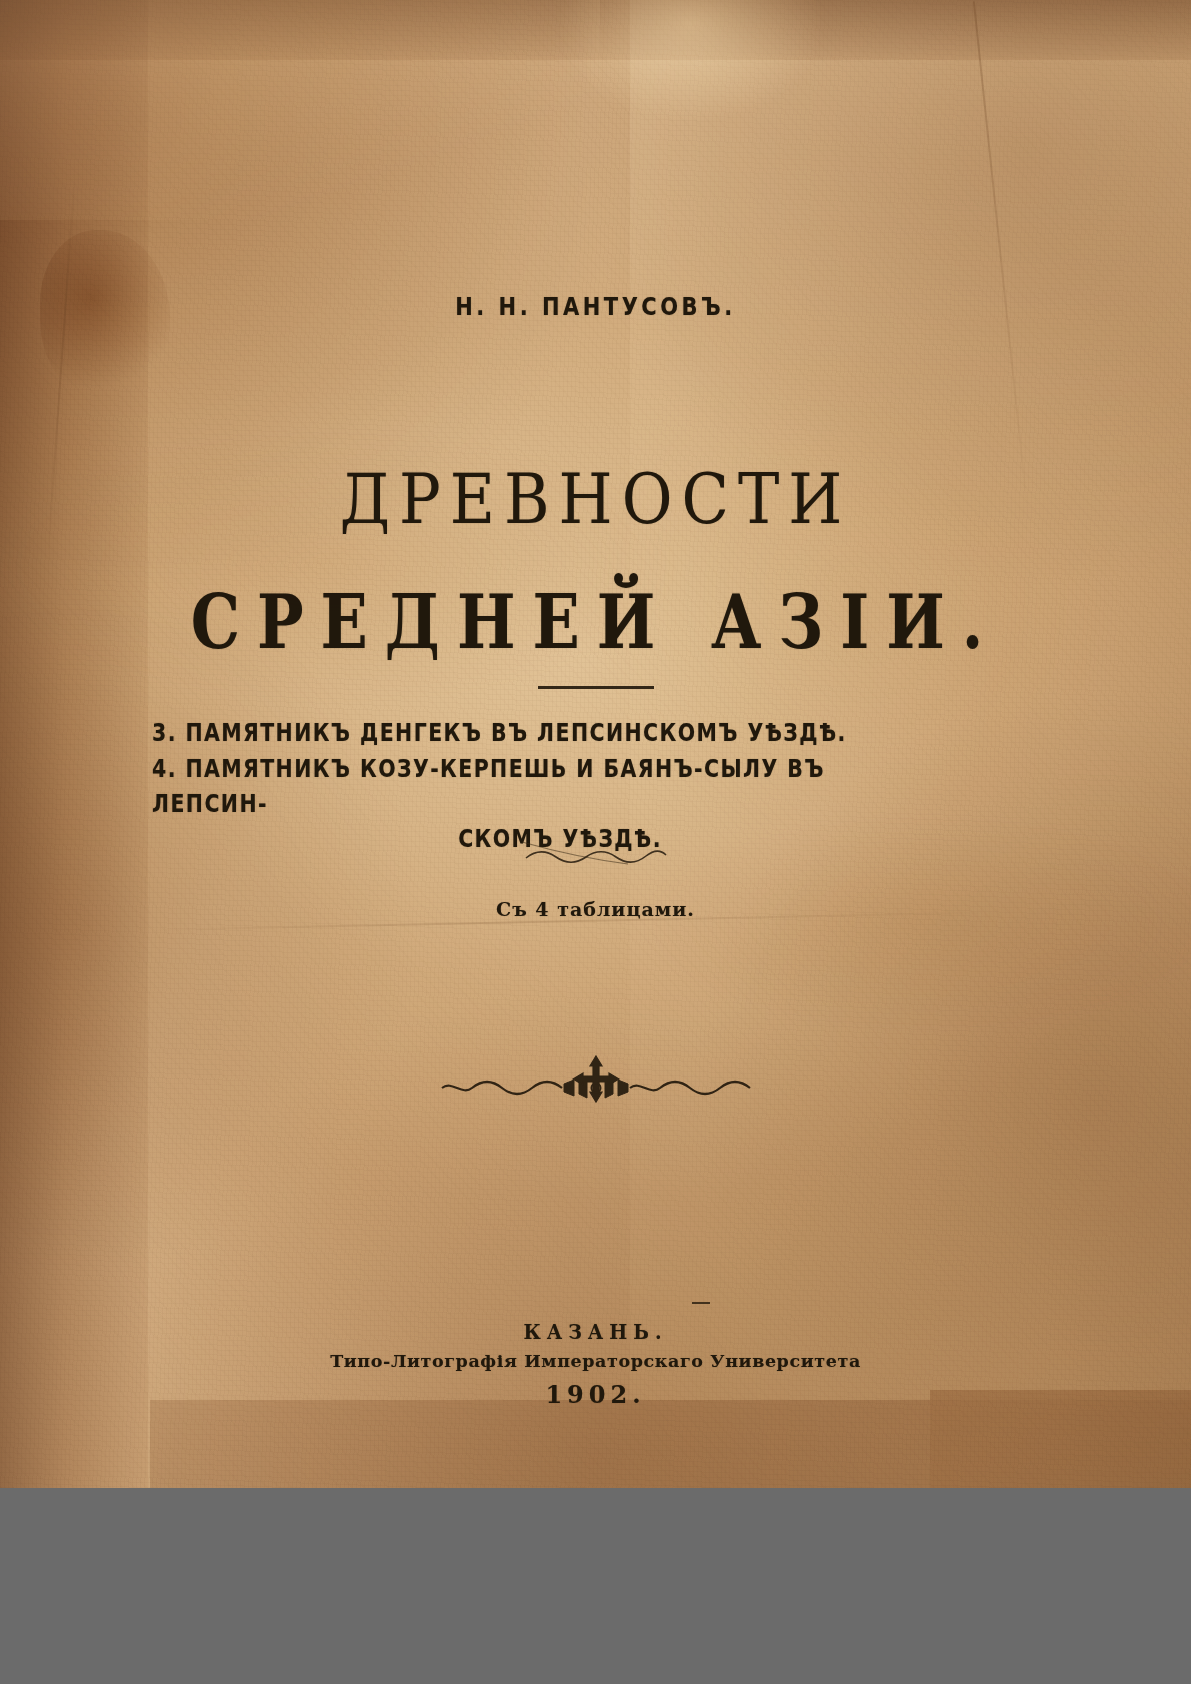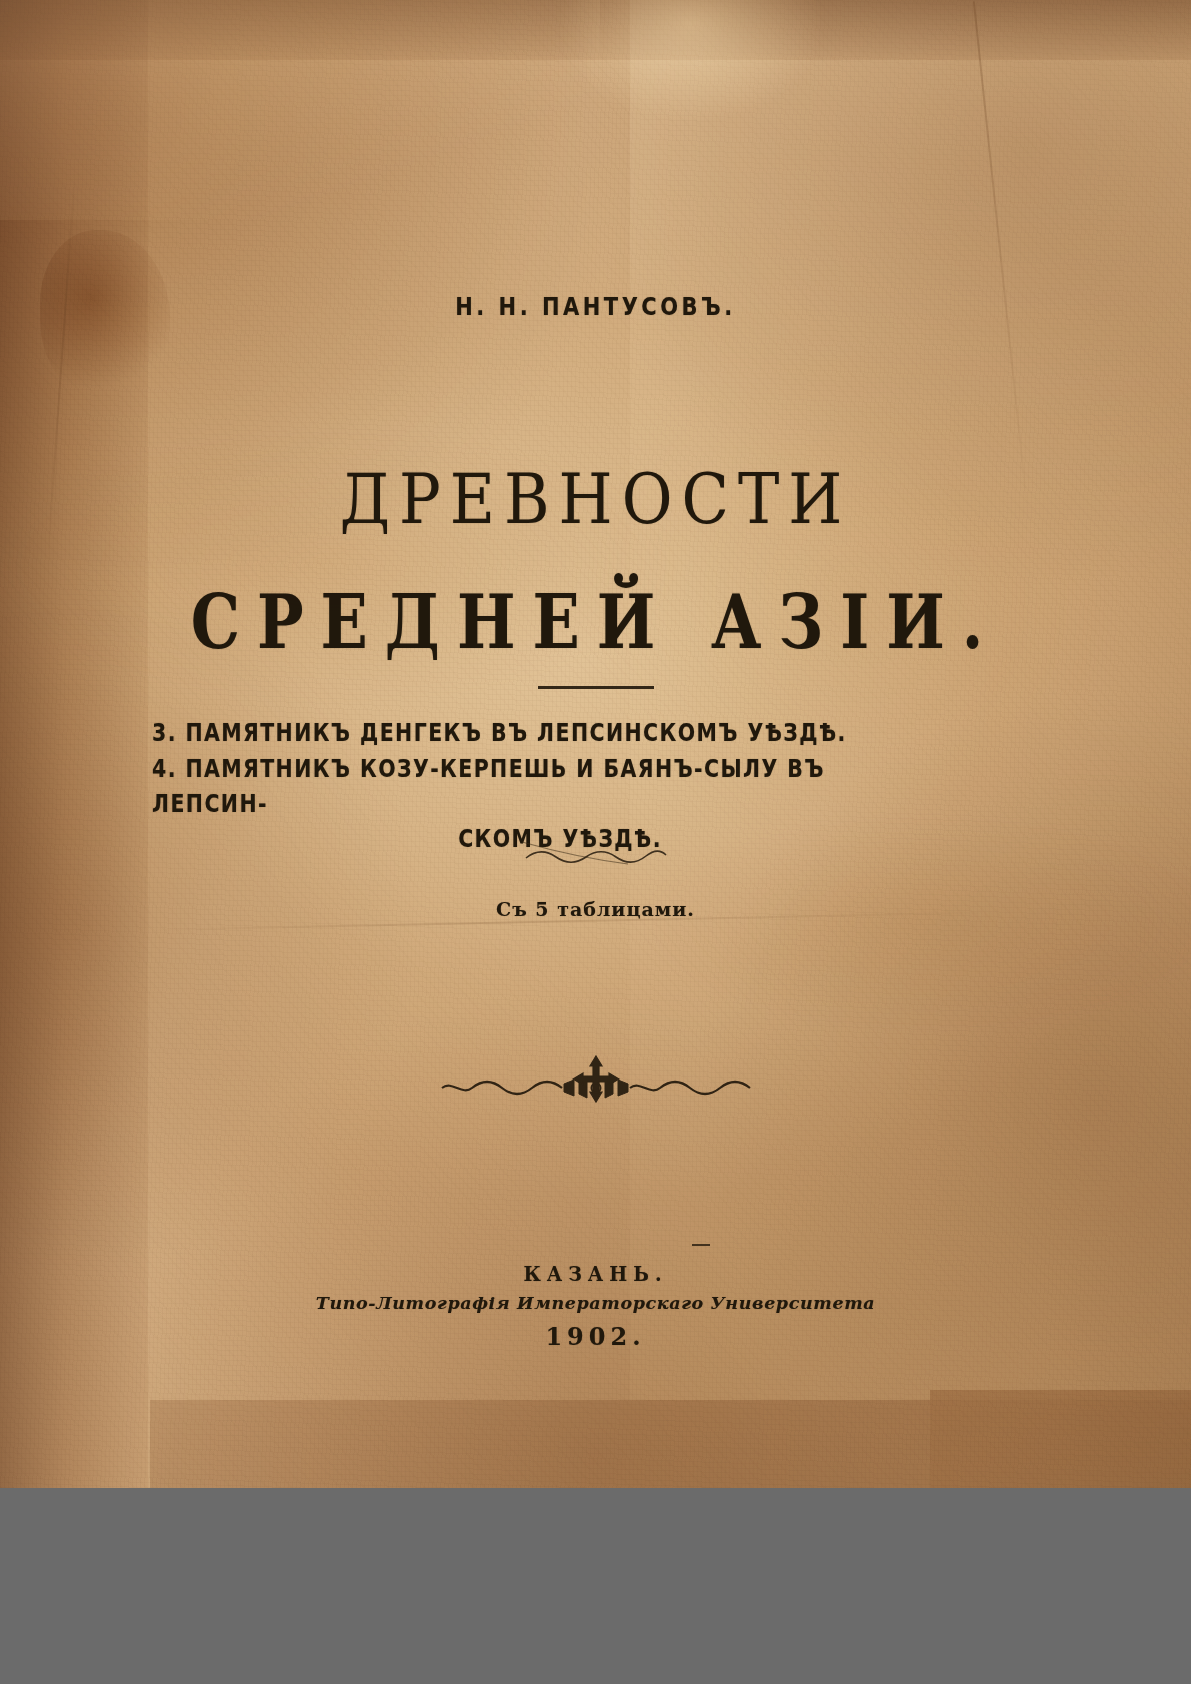--- a/index.html
+++ b/index.html
@@ -232,37 +232,36 @@
     position: absolute;
     top: 1050px;
     left: 50%;
     margin-left: -160px;
     width: 320px;
     height: 72px;
   }
 
   .imprint {
     position: absolute;
-    top: 1262px;
+    top: 1320px;
     left: 0; right: 0;
   }
   .imprint .city {
     font-family: "DejaVu Serif", serif;
     font-size: 19px;
     font-weight: 700;
     letter-spacing: 6px;
     transform: scaleY(1.1);
   }
   .imprint .press {
     margin-top: 9px;
     font-family: "DejaVu Serif", serif;
     font-size: 17.5px;
     font-weight: 600;
     letter-spacing: 0.6px;
-    font-style: italic;
   }
   .imprint .year {
     margin-top: 9px;
     font-family: "DejaVu Serif", serif;
     font-size: 24px;
     font-weight: 700;
     letter-spacing: 5px;
   }
   .imprint .dash {
     position: absolute;
@@ -328,21 +327,21 @@
         <path d="M2 10 C 12 2, 22 2, 32 9 S 52 16, 62 9 S 82 2, 92 9 S 112 16, 122 8 S 138 3, 142 7" stroke="#241a0d" stroke-width="1.6" fill="none" opacity="0.85"></path>
       </svg>
     </div>
 
     <div class="pen-stroke">
       <svg width="110" height="28" viewBox="0 0 110 28" fill="none">
         <path d="M2 2 C 30 10, 62 18, 108 24" stroke="#3a2c18" stroke-width="1.1" opacity="0.55" fill="none"></path>
       </svg>
     </div>
 
-    <div class="tables-note ink">Съ 5 таблицами.</div>
+    <div class="tables-note ink">Съ 4 таблицами.</div>
 
     <div class="ornament">
       <svg width="320" height="72" viewBox="0 0 320 72" fill="none">
         <g stroke="#241a0d" fill="#241a0d" opacity="0.92">
           <path d="M6 38 C 16 30, 26 46, 36 38 S 56 30, 66 38 S 86 46, 96 38 S 116 30, 126 38" stroke-width="2.2" fill="none"></path>
           <path d="M194 38 C 204 30, 214 46, 224 38 S 244 30, 254 38 S 274 46, 284 38 S 304 30, 314 38" stroke-width="2.2" fill="none"></path>
           <path d="M128 34 l10 -4 0 16 -10 -4 z"></path>
           <path d="M192 34 l-10 -4 0 16 10 -4 z"></path>
           <path d="M143 32 l8 -4 0 20 -8 -4 z"></path>
           <path d="M177 32 l-8 -4 0 20 8 -4 z"></path>

